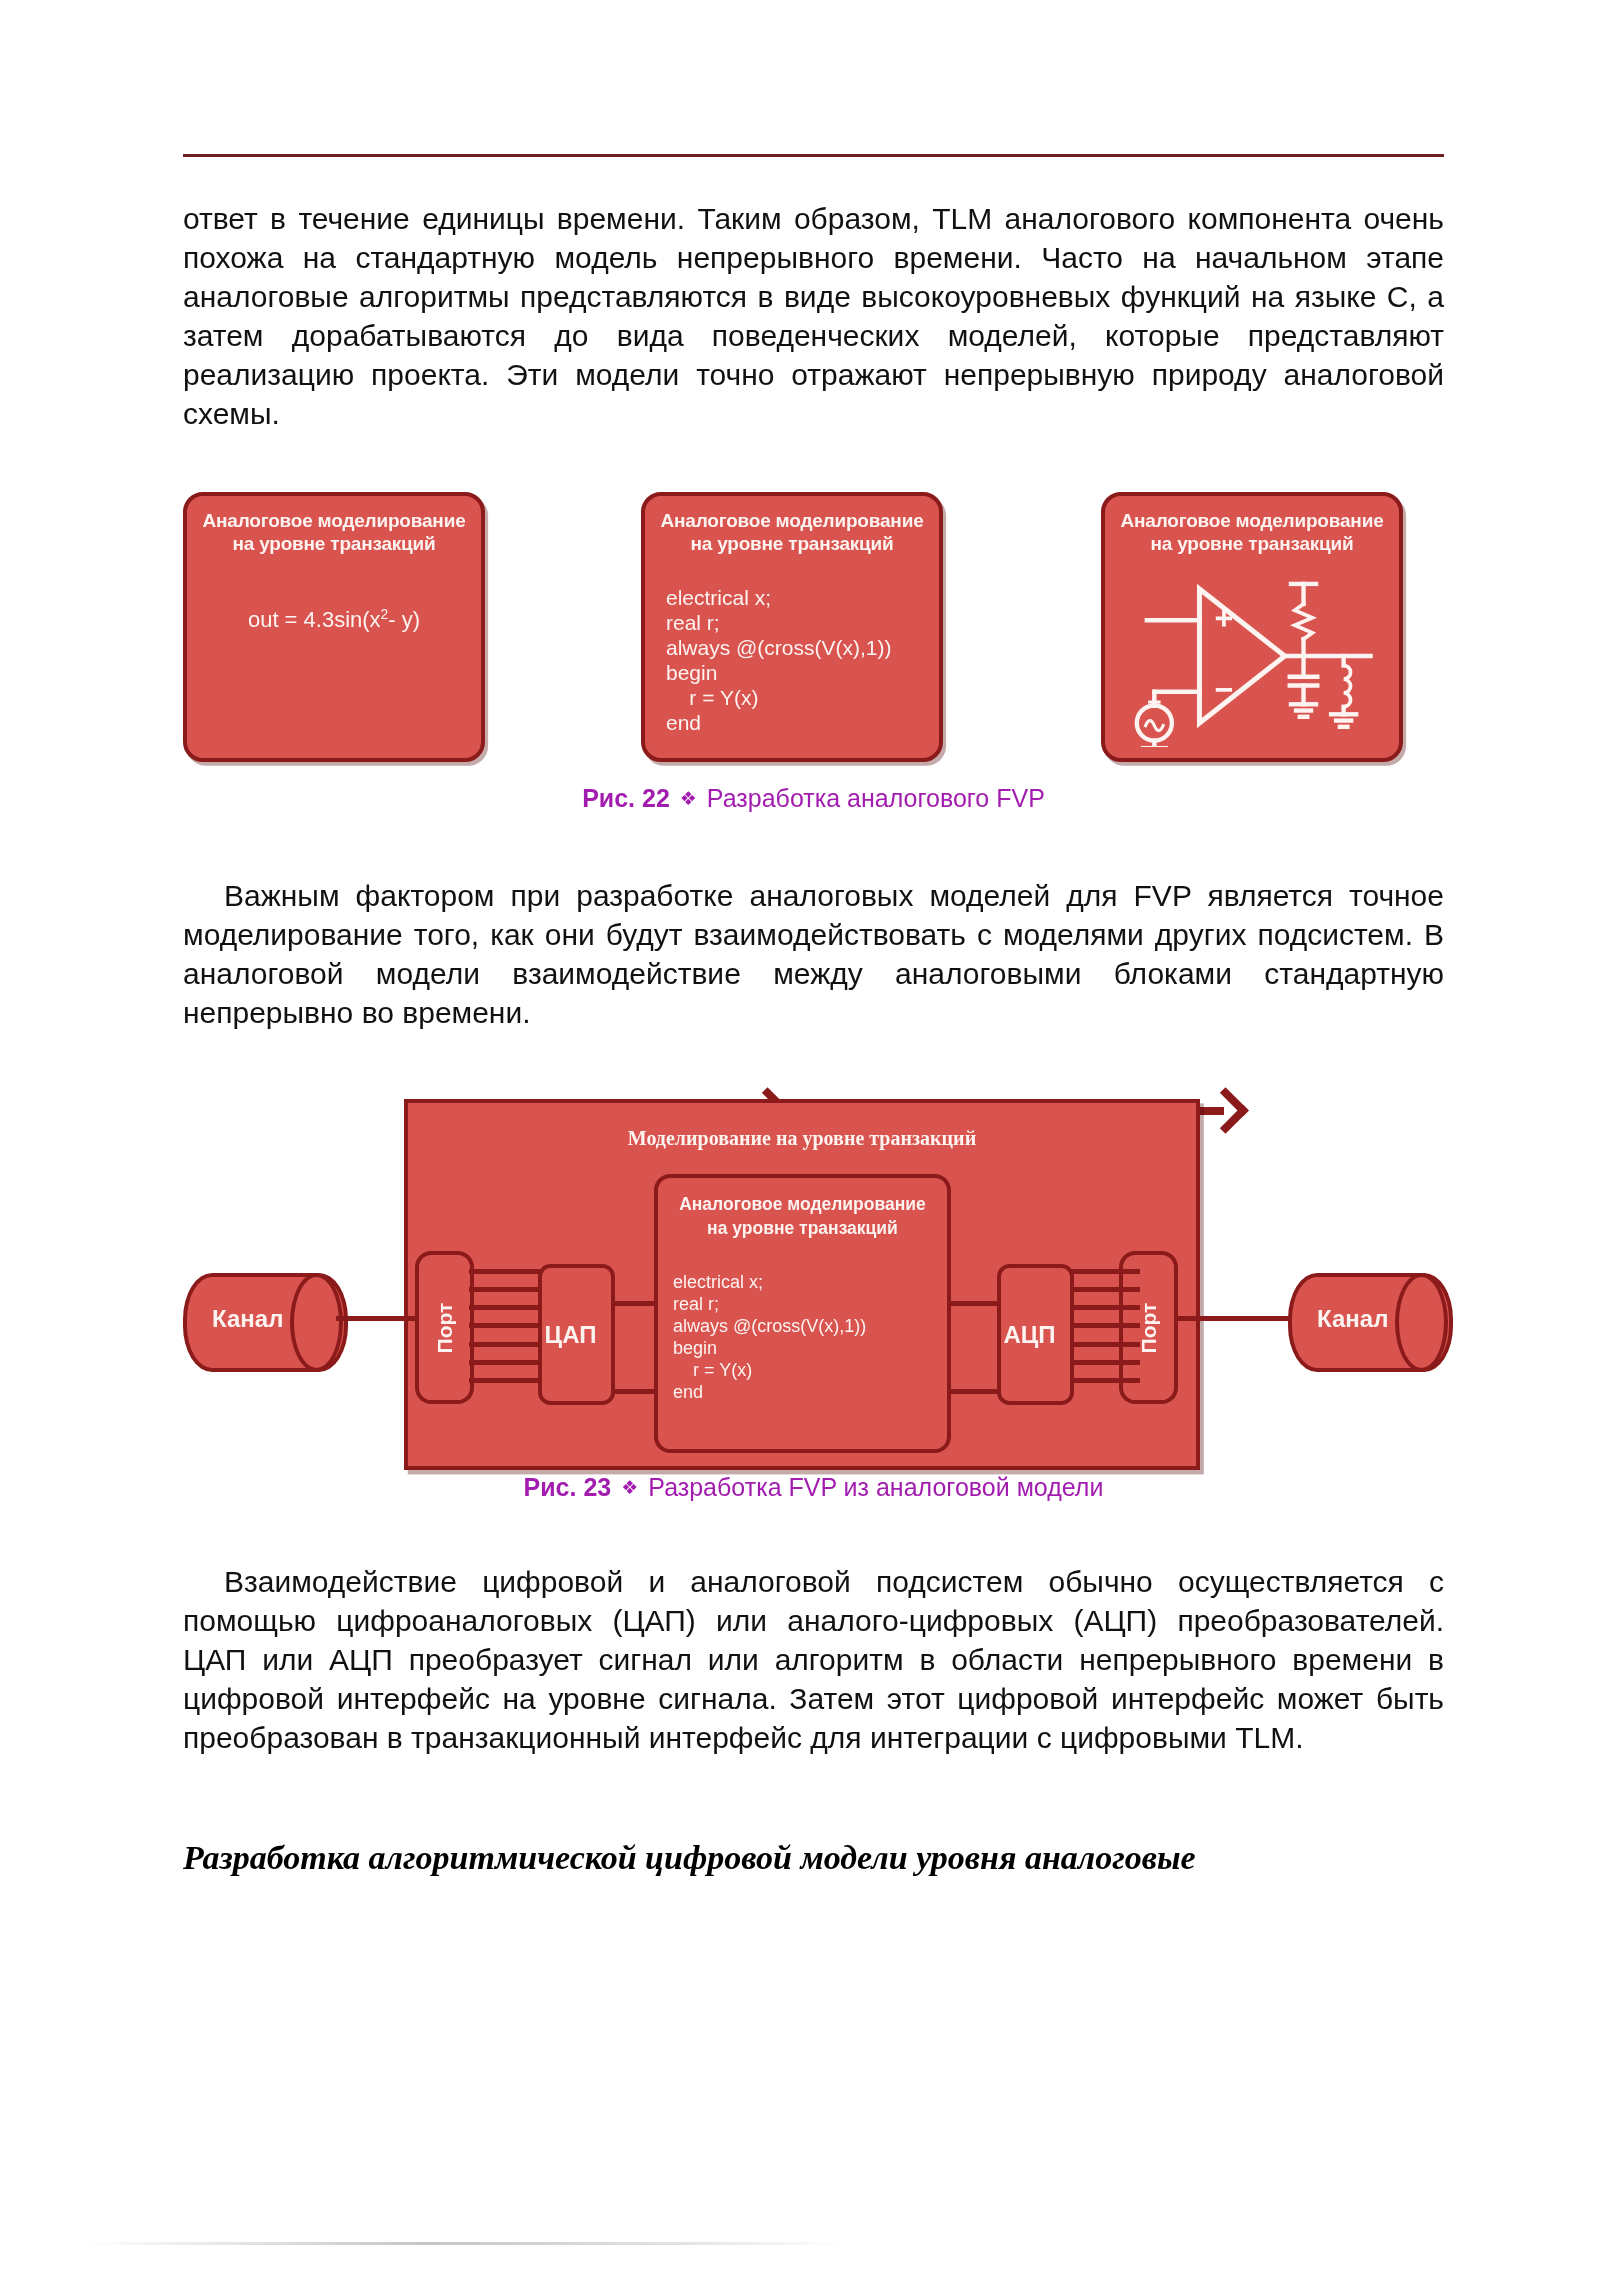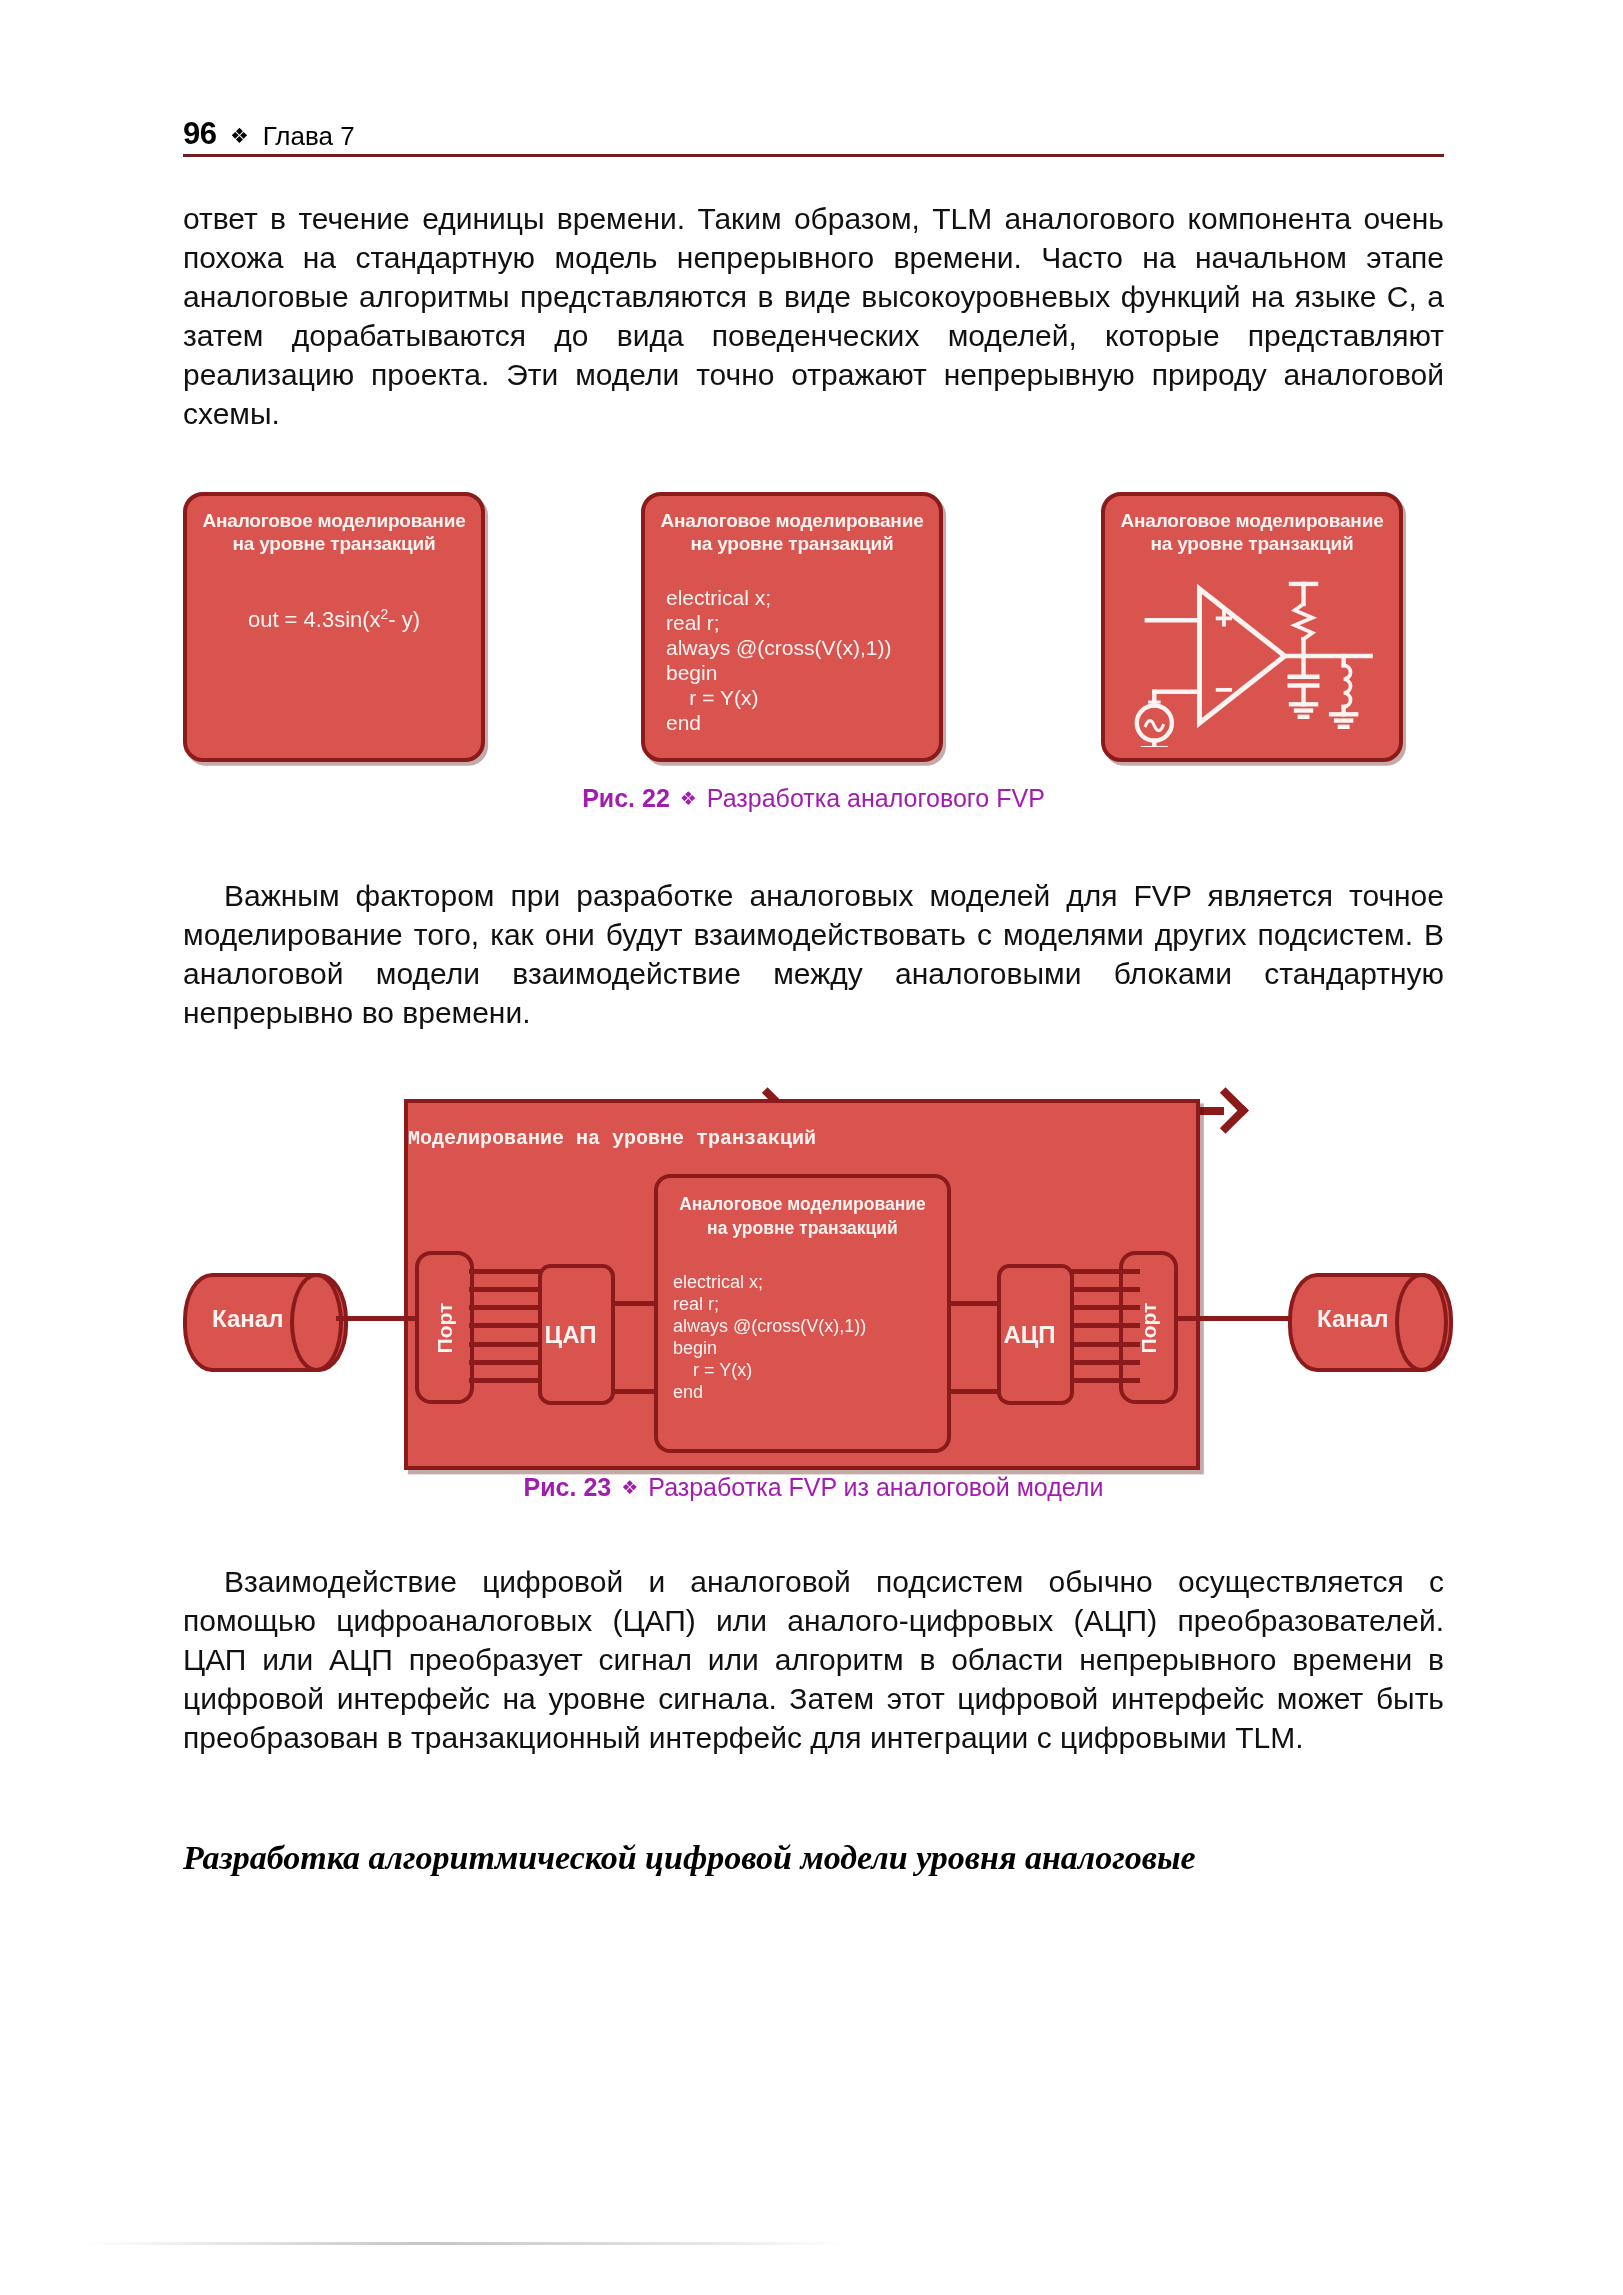--- a/index.html
+++ b/index.html
@@ -54,22 +54,22 @@
   .figcap.c22{top:784px;}
   .figcap.c23{top:1473px;}
   .figcap .fc-n{font-weight:bold;}
   .figcap .fc-d{font-family:"DejaVu Sans",sans-serif;font-size:19px;margin:0 10px;position:relative;top:-2.5px;}
 
   
   .fig23{position:absolute;left:183px;top:1081px;width:1261px;height:382px;}
 
   .tlm-outer{position:absolute;left:221px;top:17.5px;width:788px;height:363px;background:#d9534f;border:4.4px solid #8b1a1a;
              box-shadow:3.8px 4.4px 0 rgba(90,12,12,.35);}
-  .tlm-title{position:absolute;left:0;right:0;top:24px;text-align:left;color:#fdf3f0;
-             font-family:Liberation Mono, monospace;font-weight:bold;font-size:20px;}
+  .tlm-title{position:absolute;left:0;right:0;top:24px;text-align:center;color:#fdf3f0;
+             font-family:Liberation Serif, serif;font-weight:bold;font-size:20px;}
 
   .inner-box{position:absolute;left:471px;top:93px;width:289px;height:271px;background:#d9534f;border:4.4px solid #8b1a1a;border-radius:16.3px;}
   .inner-title{position:absolute;left:0;right:0;top:13.8px;text-align:center;color:#fdf3f0;
                font-family:"Liberation Sans",sans-serif;font-weight:bold;font-size:17.5px;line-height:24px;}
   .inner-code{position:absolute;left:15px;top:93px;color:#fdf3f0;font-family:"Liberation Sans",sans-serif;
               font-size:18px;line-height:22px;white-space:pre;}
 
   .port{position:absolute;top:170px;width:51px;height:145px;background:#d9534f;border:4.4px solid #8b1a1a;border-radius:16.3px;}
   .port span{position:absolute;left:50%;top:50%;transform:translate(-50%,-50%) rotate(-90deg);
              color:#fdf3f0;font-family:"Liberation Sans",sans-serif;font-weight:bold;font-size:21px;white-space:nowrap;}
@@ -98,25 +98,20 @@
   .cyl.ch-right{left:1105px;}
 
   .scanline{position:absolute;left:81px;top:2242px;width:764px;height:2.5px;
             background:linear-gradient(to right,rgba(180,180,180,0) 0%,rgba(150,150,150,.55) 45%,rgba(150,150,150,.25) 80%,rgba(180,180,180,0) 100%);}
 </style>
 </head>
 <body>
 
 <div class="page">
 
-  <div class="runhead">
-    <span class="rh-num">96</span>
-    <span class="rh-dia">❖</span>
-    <span class="rh-title">Глава 7</span>
-  </div>
   <div class="rule"></div>
 
   <div class="para p1">ответ в течение единицы времени. Таким образом, TLM аналогового компонента очень похожа на стандартную модель непрерывного времени. Часто на начальном этапе аналоговые алгоритмы представляются в виде высокоуровневых функций на языке C, а затем дорабатываются до вида поведенческих моделей, которые представляют реализацию проекта. Эти модели точно отражают непрерывную природу аналоговой схемы.</div>
 
   <div class="fig22">
 
     <div class="abox b1">
       <div class="bt">
         <div>Аналоговое моделирование</div>
         <div>на уровне транзакций</div>

